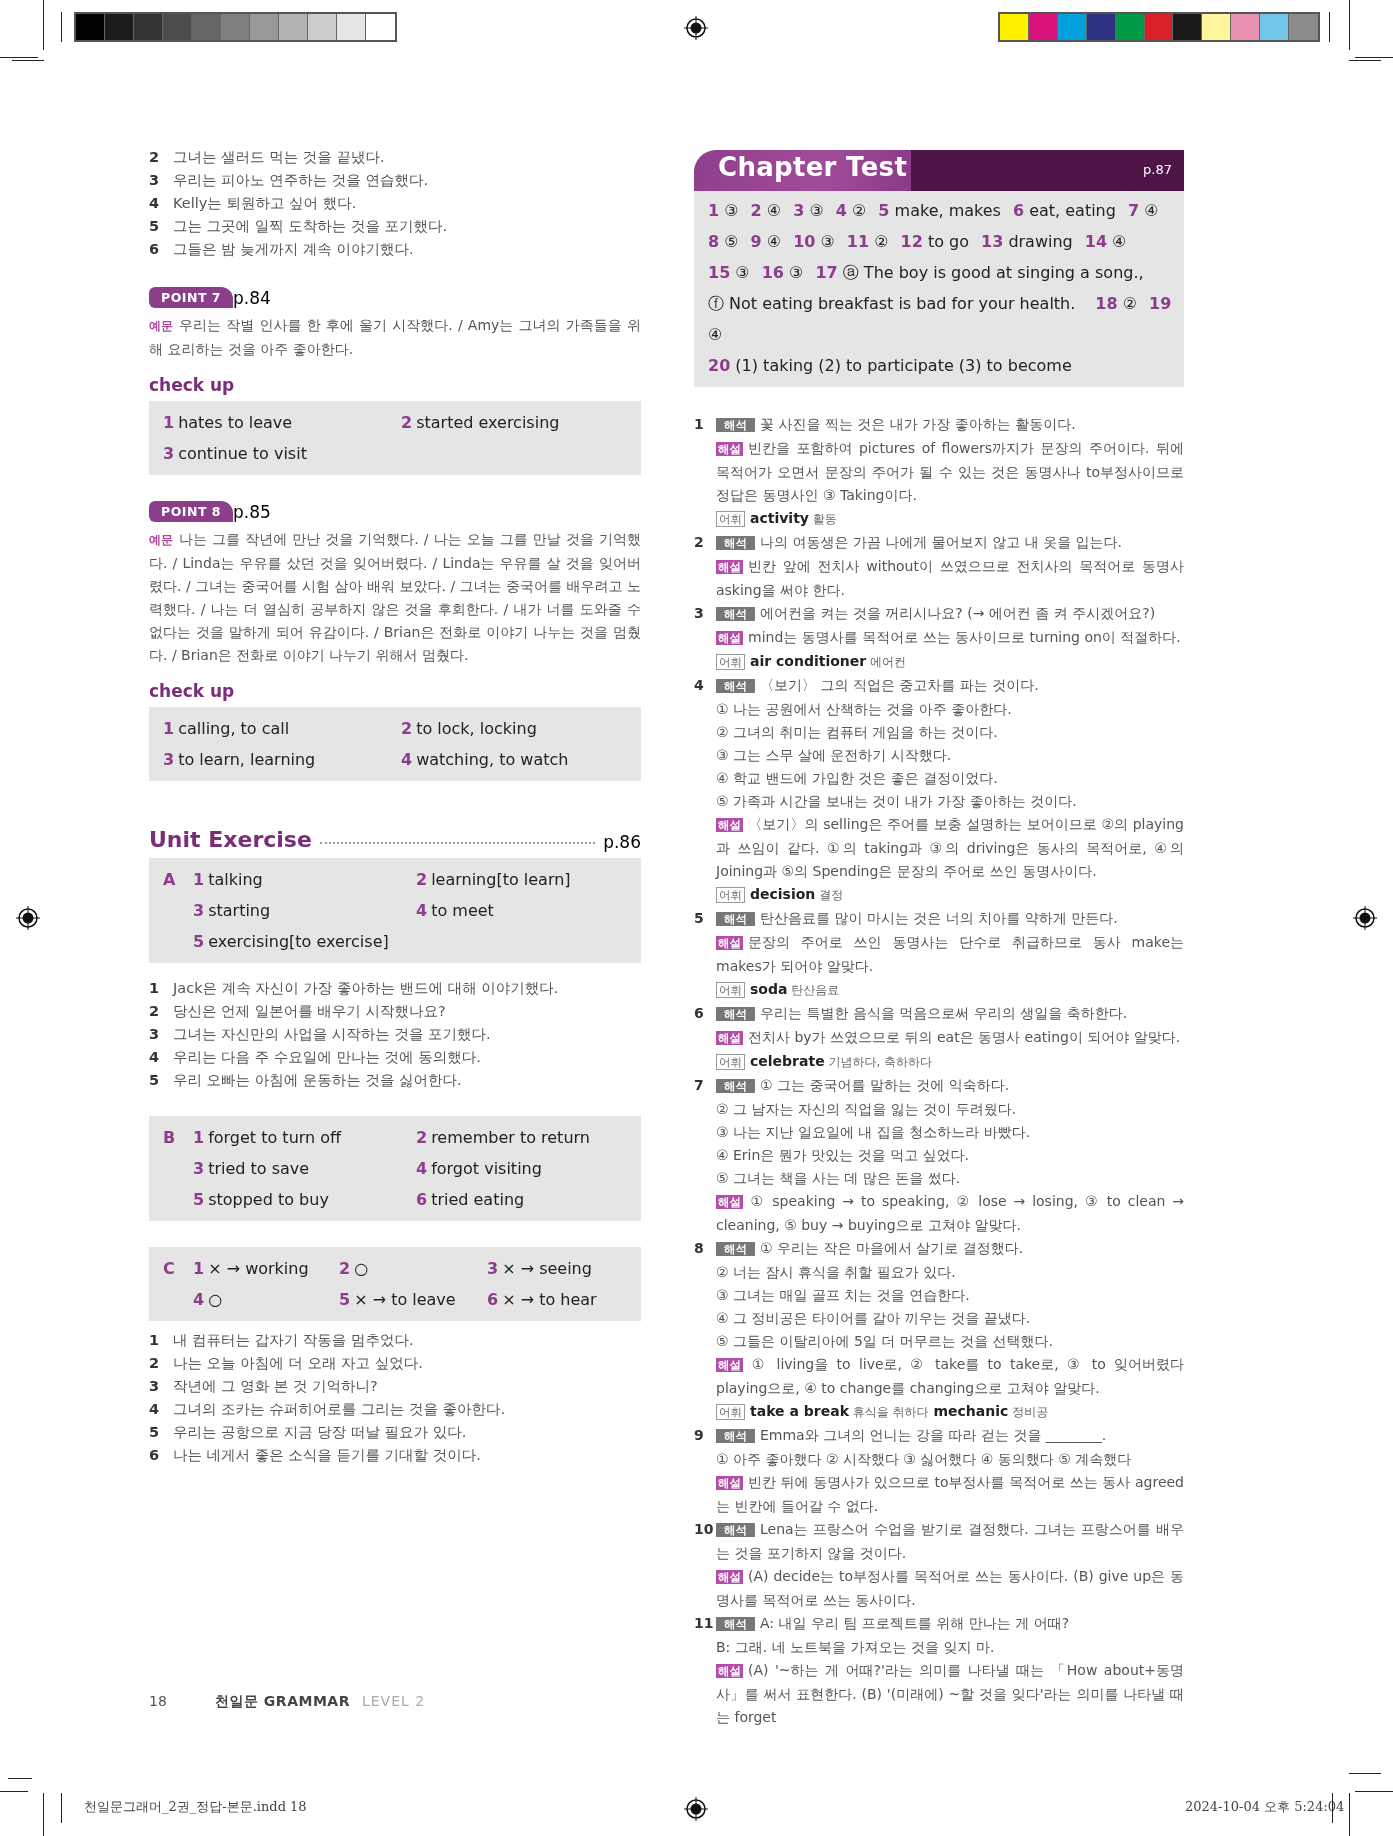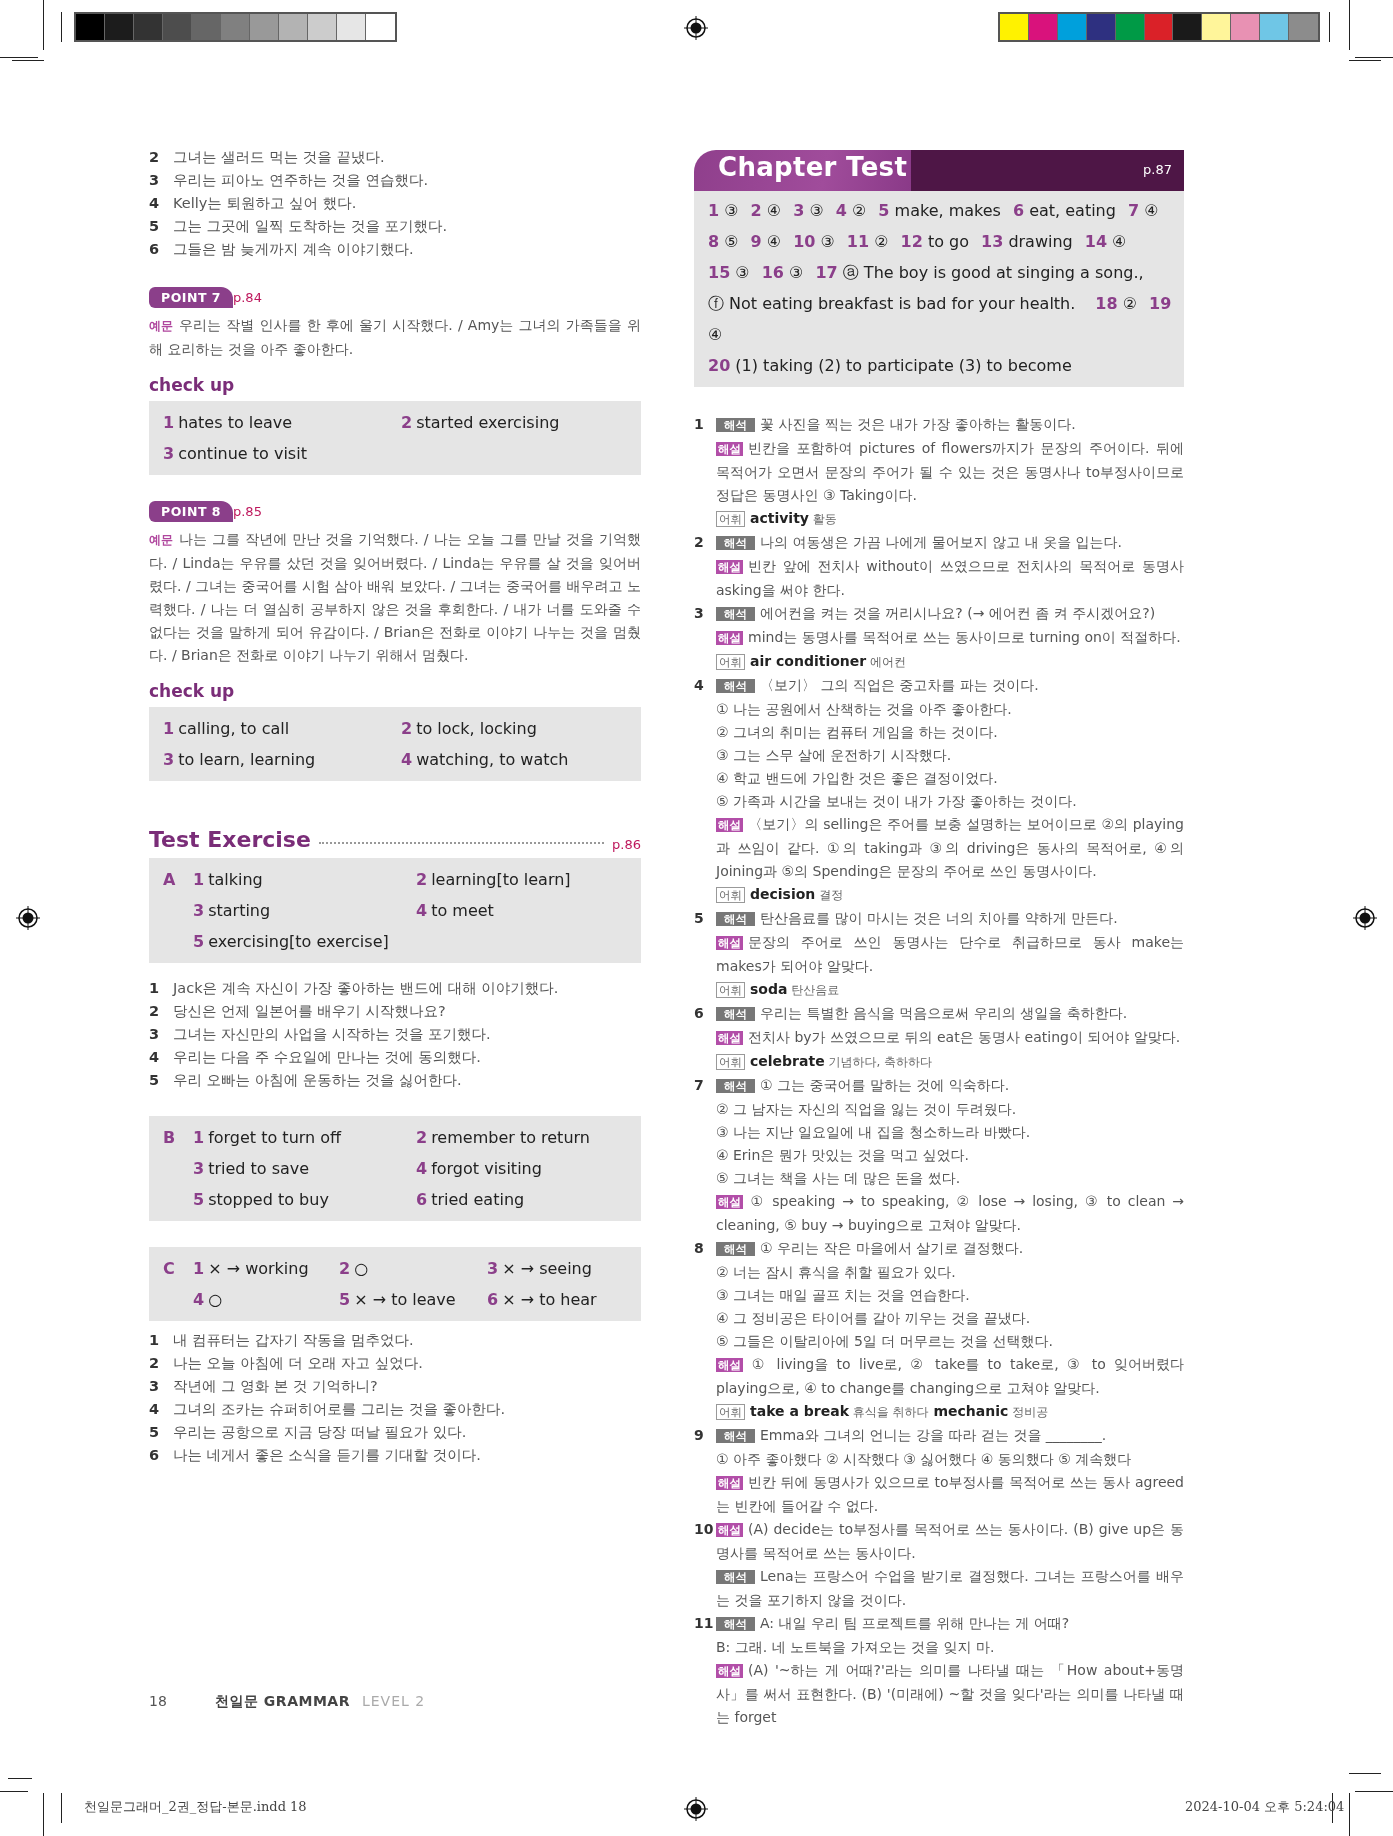--- a/index.html
+++ b/index.html
@@ -16,21 +16,21 @@
   .col { position: absolute; }
   .left { left: 149px; top: 146px; width: 492px; }
   .right { left: 694px; top: 150px; width: 490px; }
 
   .numlist { list-style: none; font-size: 14.5px; color: #555; }
   .numlist li { display: flex; line-height: 23px; }
   .numlist .n { width: 24px; font-weight: bold; color: #333; flex: none; }
 
   .point-head { display: flex; justify-content: flex-start; align-items: center; margin-top: 26px; }
   .point-badge { background: #8b3f8a; color: #fff; font-weight: bold; font-size: 12.5px; padding: 3px 12px 3px 12px; border-radius: 6px 12px 0 6px; letter-spacing: 0.5px; }
-  .pageref { font-size: 13px; color: #be185d; }
+  .pageref { font-size: 17px; color: #000000; }
   .example { font-size: 14px; color: #555; line-height: 23px; margin-top: 6px; text-align: justify; }
   .example .tag { color: #b0479e; font-weight: bold; font-size: 12px; margin-right: 6px; }
 
   .checkup-title { color: #7a2d78; font-weight: bold; font-size: 17px; margin-top: 14px; margin-bottom: 6px; }
   .ansbox { background: #e5e5e5; padding: 6px 2px 6px 14px; font-size: 16px; color: #222; }
   .ansbox .row { display: flex; line-height: 31px; }
   .ansbox .cell { flex: 1; }
   .ansbox .num { color: #8b3f8a; font-weight: bold; margin-right: 4px; }
   .ansbox .letter { width: 30px; color: #8b3f8a; font-weight: bold; flex: none; }
 
@@ -192,21 +192,21 @@
         </div>
         <div class="row">
           <span class="cell"><span class="num">3</span><span>to learn, learning</span></span>
           <span class="cell"><span class="num">4</span><span>watching, to watch</span></span>
         </div>
       </div>
   </section>
 
   <section>
     <div class="unit-head">
-      <span class="unit-title">Test Exercise</span>
+      <span class="unit-title">Unit Exercise</span>
       <span class="dots"></span>
       <span class="pageref">p.86</span>
     </div>
     <div class="ansbox" id="ex-A">
         <div class="row">
           <span class="letter">A</span>
           <span class="cell"><span class="num">1</span><span>talking</span></span>
           <span class="cell"><span class="num">2</span><span>learning[to learn]</span></span>
         </div>
         <div class="row">
@@ -394,22 +394,22 @@
         <span class="inum">9</span>
         <div class="lines">
           <div class="line"><span class="lbl-dark">해석</span><span>Emma와 그녀의 언니는 강을 따라 걷는 것을 ________.</span></div>
           <div class="line"><span>① 아주 좋아했다 ② 시작했다 ③ 싫어했다 ④ 동의했다 ⑤ 계속했다</span></div>
           <div class="line"><span class="lbl-purple">해설</span><span>빈칸 뒤에 동명사가 있으므로 to부정사를 목적어로 쓰는 동사 agreed는 빈칸에 들어갈 수 없다.</span></div>
         </div>
       </div>
       <div class="item">
         <span class="inum">10</span>
         <div class="lines">
+          <div class="line"><span class="lbl-dark">해석</span><span>Lena는 프랑스어 수업을 받기로 결정했다. 그녀는 프랑스어를 배우는 것을 포기하지 않을 것이다.</span></div>
           <div class="line"><span class="lbl-purple">해설</span><span>(A) decide는 to부정사를 목적어로 쓰는 동사이다. (B) give up은 동명사를 목적어로 쓰는 동사이다.</span></div>
-          <div class="line"><span class="lbl-dark">해석</span><span>Lena는 프랑스어 수업을 받기로 결정했다. 그녀는 프랑스어를 배우는 것을 포기하지 않을 것이다.</span></div>
         </div>
       </div>
       <div class="item">
         <span class="inum">11</span>
         <div class="lines">
           <div class="line"><span class="lbl-dark">해석</span><span>A: 내일 우리 팀 프로젝트를 위해 만나는 게 어때?</span></div>
           <div class="line"><span>B: 그래. 네 노트북을 가져오는 것을 잊지 마.</span></div>
           <div class="line"><span class="lbl-purple">해설</span><span>(A) '~하는 게 어때?'라는 의미를 나타낼 때는 「How about+동명사」를 써서 표현한다. (B) '(미래에) ~할 것을 잊다'라는 의미를 나타낼 때는 forget</span></div>
         </div>
       </div>

